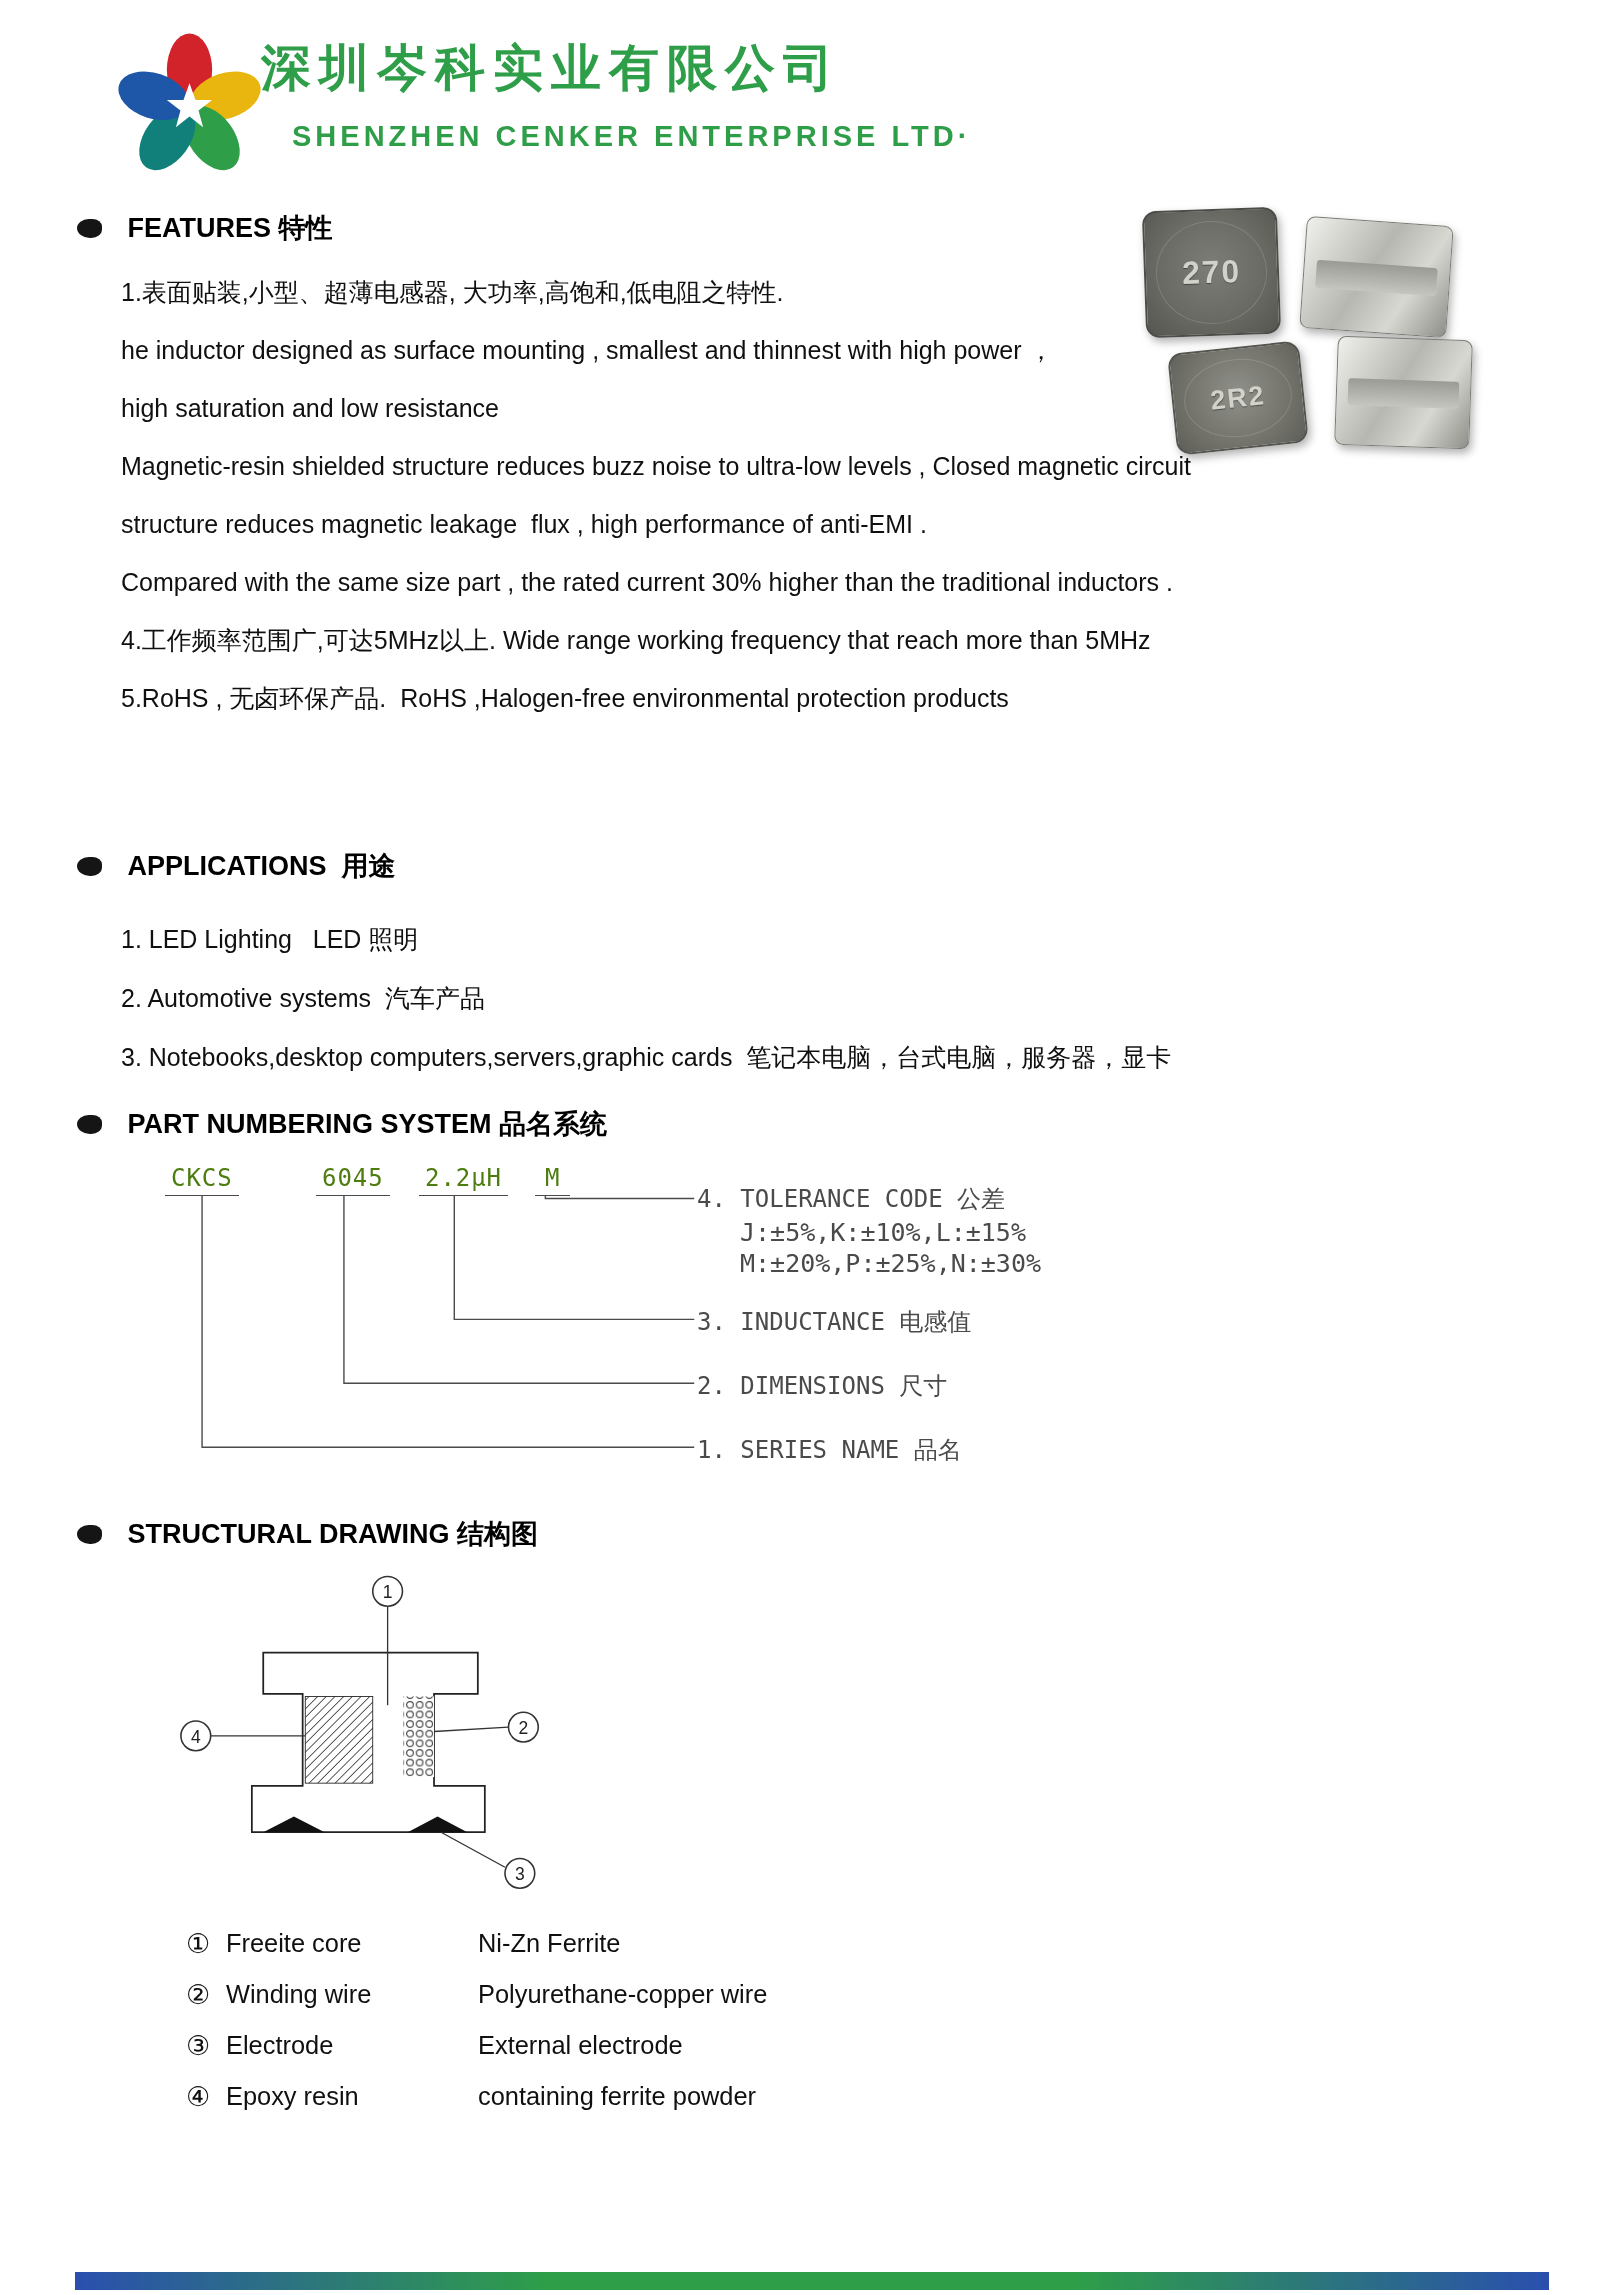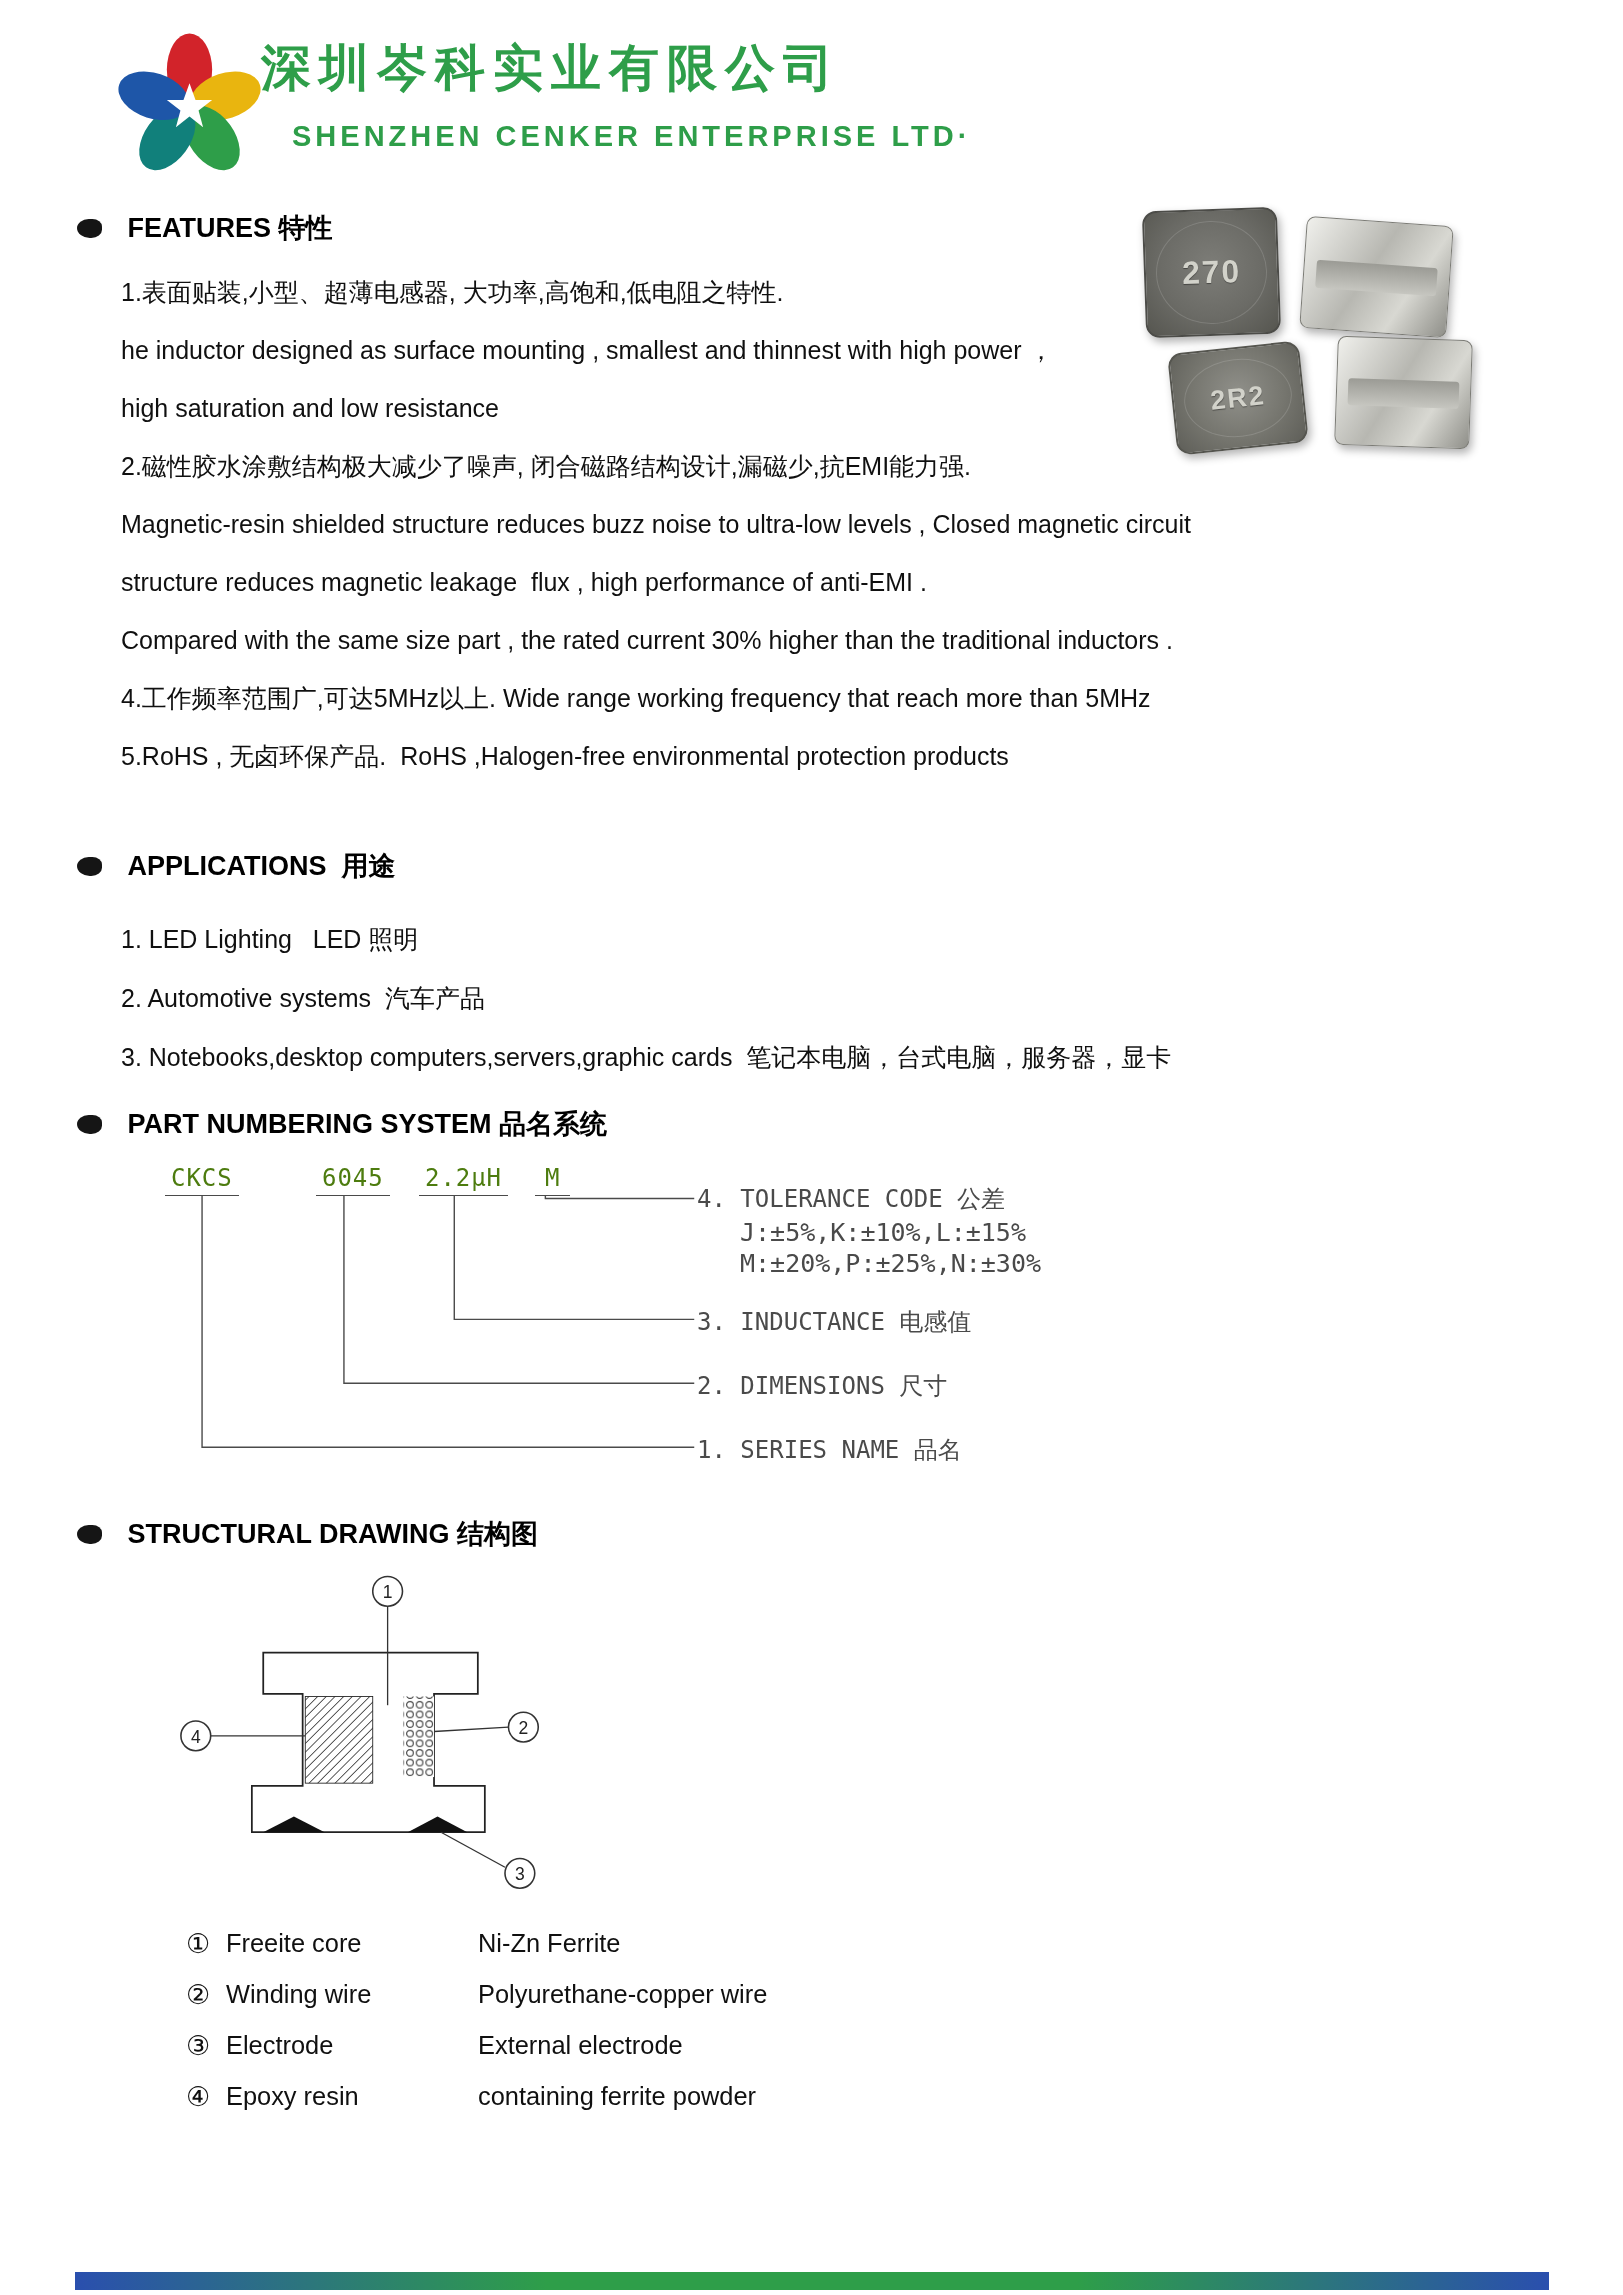--- a/index.html
+++ b/index.html
@@ -95,21 +95,20 @@
 <div class="abs company-en">SHENZHEN CENKER ENTERPRISE LTD·</div>
 
 <div class="abs section-heading sh-features">
   <div class="blob"></div>
   <span>FEATURES 特性</span>
 </div>
 <div class="abs features-text">
   <div>1.表面贴装,小型、超薄电感器, 大功率,高饱和,低电阻之特性.</div>
   <div>he inductor designed as surface mounting , smallest and thinnest with high power ，</div>
   <div>high saturation and low resistance</div>
-  <div>2.磁性胶水涂敷结构极大减少了噪声, 闭合磁路结构设计,漏磁少,抗EMI能力强.</div>
   <div>Magnetic-resin shielded structure reduces buzz noise to ultra-low levels , Closed magnetic circuit</div>
   <div>structure reduces magnetic leakage  flux , high performance of anti-EMI .</div>
   <div>Compared with the same size part , the rated current 30% higher than the traditional inductors .</div>
   <div>4.工作频率范围广,可达5MHz以上. Wide range working frequency that reach more than 5MHz</div>
   <div>5.RoHS , 无卤环保产品.  RoHS ,Halogen-free environmental protection products</div>
 </div>
 
 <div class="abs photos">
   <div class="chip chip-270">
     <div class="face"></div>

